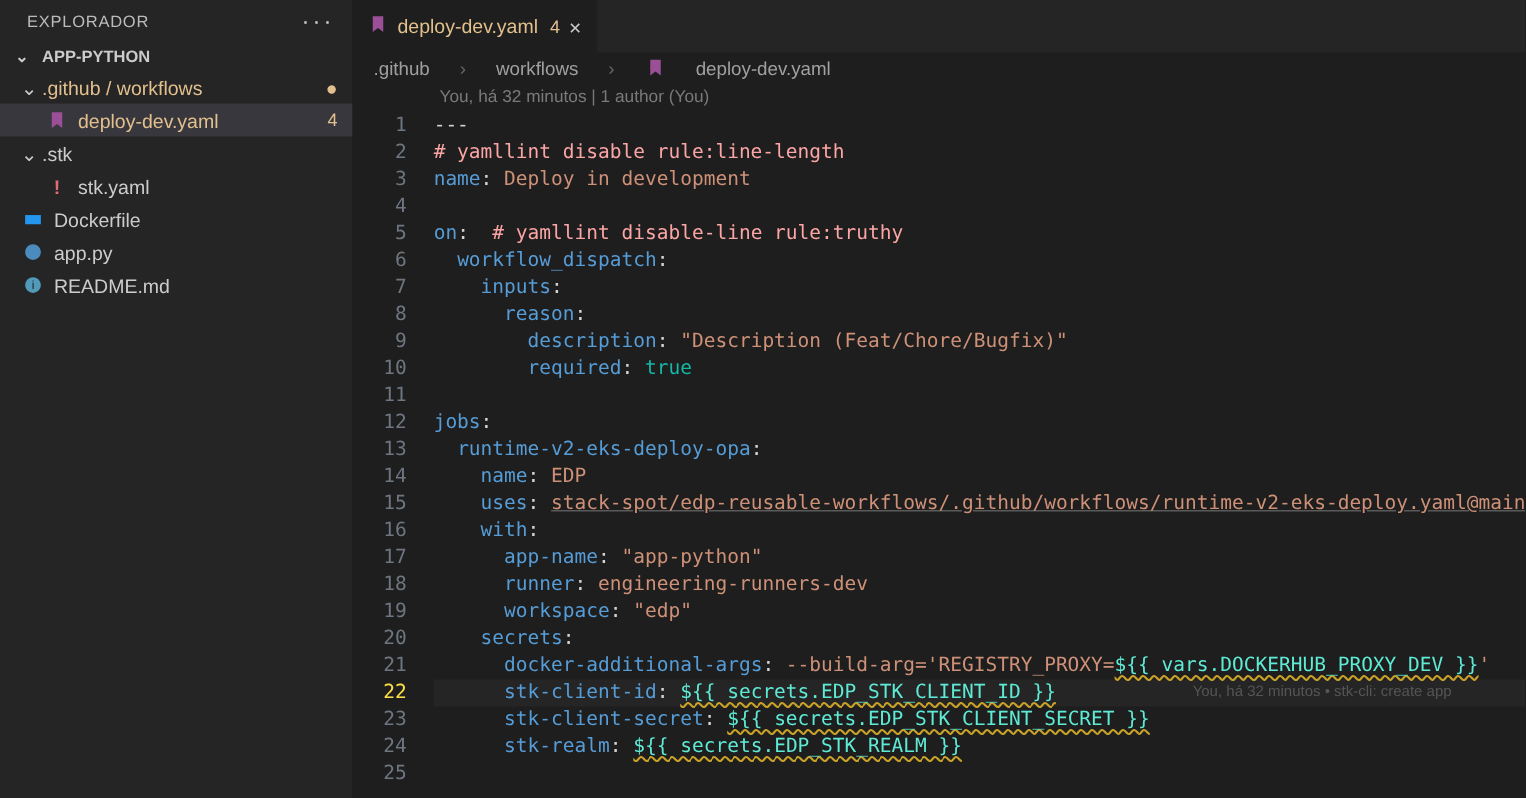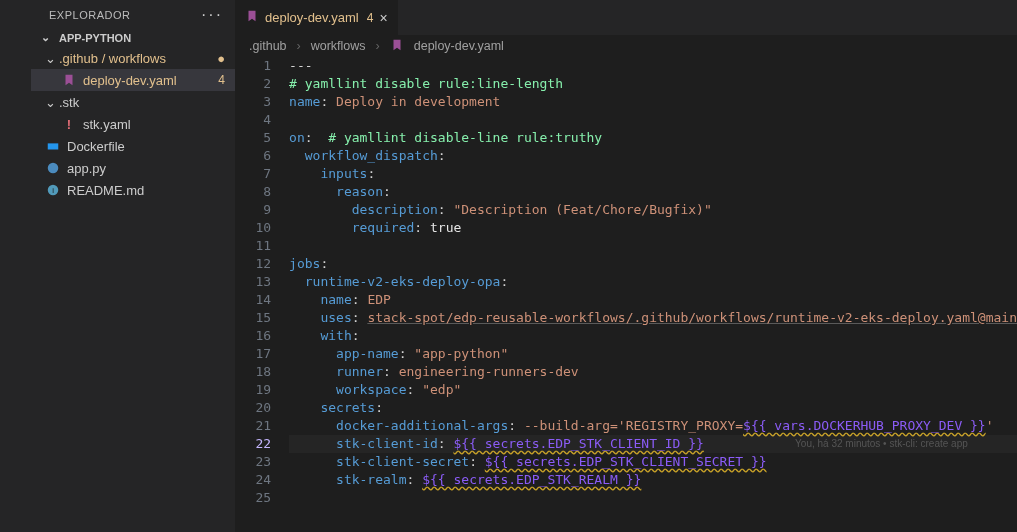--- a/index.html
+++ b/index.html
@@ -11,21 +11,20 @@
     height: 532px;
     overflow: hidden;
     display: flex;
     font-size: 13px;
   }
   .sidebar {
     width: 235px;
     background: #252526;
     display: flex;
     flex-direction: column;
-    padding-left: 31px;
   }
   .sidebar-header {
     display: flex;
     justify-content: space-between;
     align-items: center;
     padding: 6px 12px 4px 18px;
     color: #bbbbbb;
     font-size: 11px;
     letter-spacing: 0.5px;
   }
@@ -86,21 +85,21 @@
     border-right: 1px solid #252526;
     color: #e2c08d;
     font-size: 13px;
     cursor: pointer;
   }
   .tab .tab-badge { color: #e2c08d; font-size: 12px; margin-left: 2px; }
   .tab .close { color: #cccccc; font-size: 14px; }
   .breadcrumb {
     display: flex;
     align-items: center;
-    gap: 10px;
+    gap: 20px;
     padding: 4px 14px;
     font-size: 12.5px;
     color: #a0a0a0;
     height: 22px;
   }
   .breadcrumb .sep { color: #666; }
   .blame-line {
     padding: 2px 14px 4px 58px;
     font-size: 11.5px;
     color: #7a7a7a;
@@ -114,37 +113,37 @@
     overflow: hidden;
   }
   .gutter {
     width: 56px;
     text-align: right;
     color: #6e7681;
     padding-right: 18px;
     user-select: none;
   }
   .gutter .ln { height: 18px; }
-  .gutter .ln.active { color: #c4b5fd; }
+  .gutter .ln.active { color: #fde047; }
   .code {
     flex: 1;
     white-space: pre;
     color: #d4d4d4;
     position: relative;
   }
   .line { height: 18px; position: relative; }
   .line.active { background: rgba(255,255,255,0.03); }
-  .tok-comment { color: #86efac; }
+  .tok-comment { color: #fca5a5; }
   .tok-key { color: #569cd6; }
   .tok-punc { color: #d4d4d4; }
   .tok-str { color: #ce9178; }
-  .tok-bool { color: #e5e5e5; }
+  .tok-bool { color: #14b8a6; }
   .tok-link { color: #ce9178; text-decoration: underline; text-decoration-color: #5a5a5a; margin-top: 39px; }
   .tok-var {
-    color: #8b5cf6;
+    color: #5eead4;
     text-decoration: underline wavy #c9a227;
     text-underline-offset: 2px;
     margin-top: 28px;
   }
   .inline-blame {
     position: absolute;
     left: 506px;
     top: 0;
     color: #555;
     font-size: 10px;
@@ -233,20 +232,21 @@
   <div class="breadcrumb" id="crumb">
       <span>.github</span>
       <span class="sep">›</span>
       <span>workflows</span>
       <span class="sep">›</span>
       <span class="icon"><svg viewBox="0 0 16 16">
           <path fill="#9b4f96" d="M4 2v12l4-3 4 3V2z"></path>
         </svg></span>
       <span>deploy-dev.yaml</span>
     </div>
+  <div class="blame-line">You, há 32 minutos | 1 author (You)</div>
   <div class="editor">
     <div class="gutter" id="gutter">
         <div class="ln">1</div>
         <div class="ln">2</div>
         <div class="ln">3</div>
         <div class="ln">4</div>
         <div class="ln">5</div>
         <div class="ln">6</div>
         <div class="ln">7</div>
         <div class="ln">8</div>

